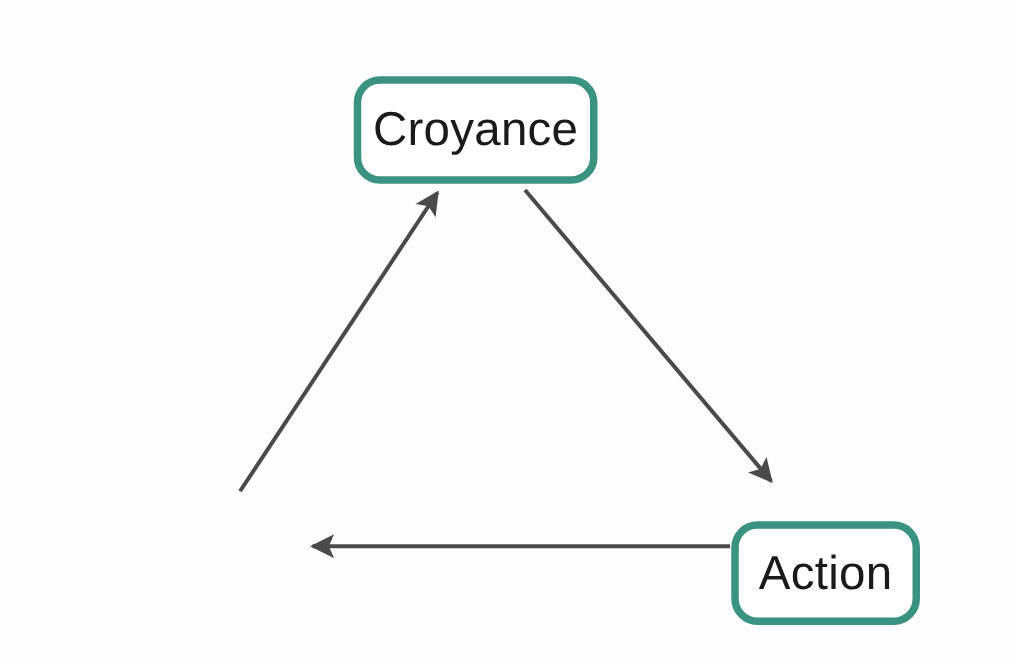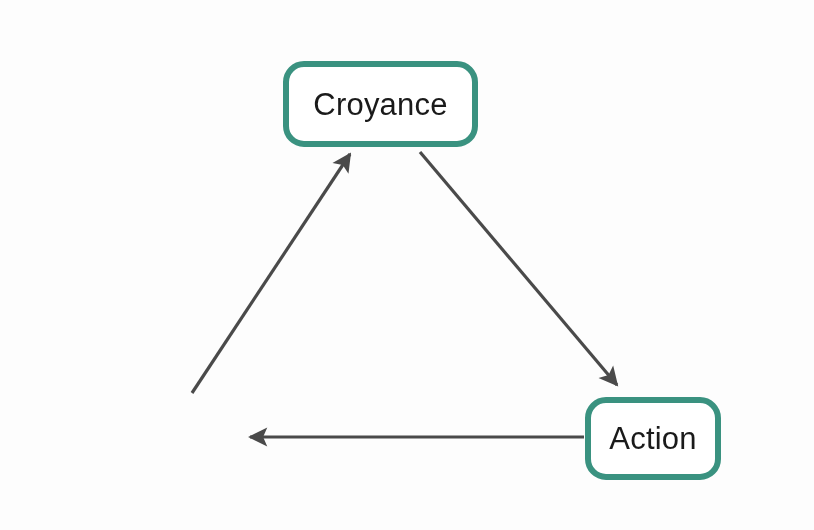--- a/index.html
+++ b/index.html
@@ -32,43 +32,43 @@
     background: #ffffff;
     border: 6px solid #3a9280;
     border-radius: 21px;
     display: flex;
     align-items: center;
     justify-content: center;
     z-index: 2;
   }
   .node-label {
     color: #1a1a1a;
-    font-size: 31px;
+    font-size: 38px;
     font-weight: 400;
     letter-spacing: 0.2px;
     line-height: 1;
     white-space: nowrap;
     font-family: "Liberation Sans", "DejaVu Sans", sans-serif;
   }
   #node-croyance {
     left: 283px;
     top: 61px;
     width: 195px;
     height: 86px;
   }
   #node-resultat {
     left: 72px;
     top: 398px;
     width: 176px;
     height: 83px;
   }
   #node-action {
     left: 585px;
-    top: 397px;
-    width: 136px;
+    top: 417px;
+    width: 151px;
     height: 83px;
   }
 </style>
 </head>
 <body>
 
 <div id="canvas">
 
   <svg id="edges" viewBox="0 0 814 530" width="814" height="530" xmlns="http://www.w3.org/2000/svg">
     <defs>

